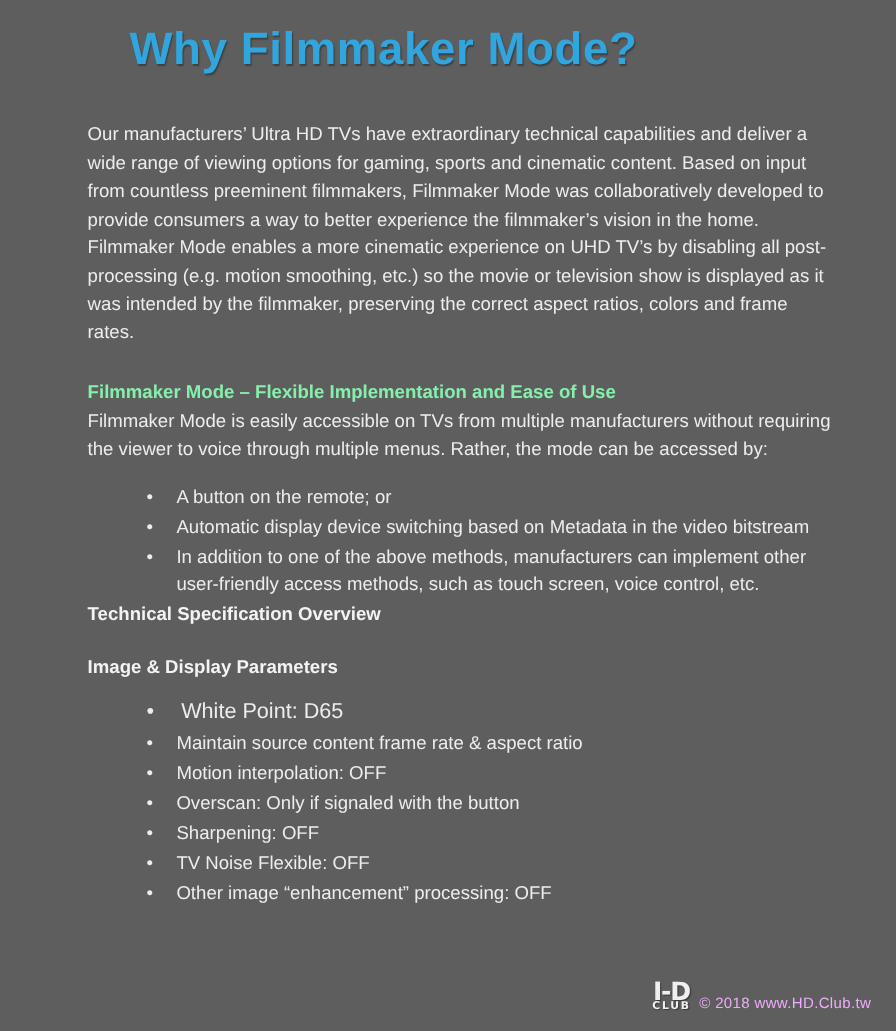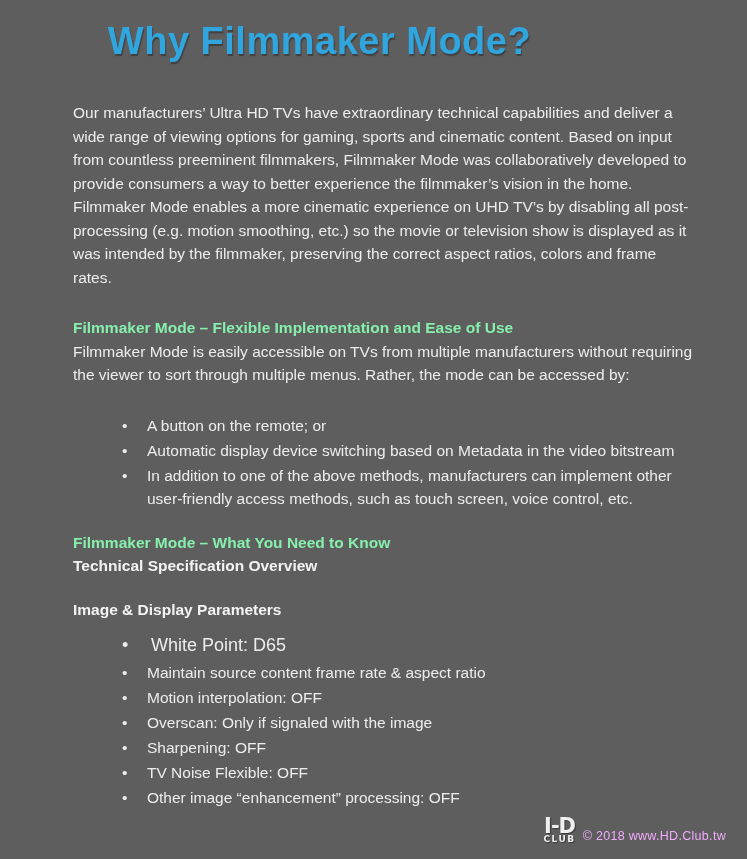--- a/index.html
+++ b/index.html
@@ -41,21 +41,21 @@
   .heading-bold {
     color: #F3F3F3;
     font-weight: 700;
     font-size: 15.5px;
     line-height: 23.5px;
   }
   .mt-sect  { margin-top: 27px; }
   .mt-block { margin-top: 20px; }
   ul.bullets {
     list-style: none;
-    margin-top: 27px;
+    margin-top: 16px;
   }
   ul.bullets li {
     position: relative;
     padding-left: 74px;
     margin-bottom: 1.5px;
   }
   ul.bullets li::before {
     content: "\2022";
     position: absolute;
     left: 49px;
@@ -117,40 +117,39 @@
     <div class="line">Filmmaker Mode enables a more cinematic experience on UHD TV’s by disabling all post-</div>
     <div class="line">processing (e.g. motion smoothing, etc.) so the movie or television show is displayed as it</div>
     <div class="line">was intended by the filmmaker, preserving the correct aspect ratios, colors and frame</div>
     <div class="line">rates.</div>
   </div>
 
   <div class="heading-blue mt-sect">Filmmaker Mode – Flexible Implementation and Ease of Use</div>
 
   <div class="paragraph">
     <div class="line">Filmmaker Mode is easily accessible on TVs from multiple manufacturers without requiring</div>
-    <div class="line">the viewer to sort through multiple menus. Rather, the mode can be accessed by:</div>
+    <div class="line">the viewer to voice through multiple menus. Rather, the mode can be accessed by:</div>
   </div>
 
   <ul class="bullets">
     <li><span>A button on the remote; or</span></li>
     <li><span>Automatic display device switching based on Metadata in the video bitstream</span></li>
     <li><span>In addition to one of the above methods, manufacturers can implement other user-friendly access methods, such as touch screen, voice control, etc.</span></li>
   </ul>
 
-  <div class="heading-blue mt-block">Filmmaker Mode – What You Need to Know</div>
   <div class="heading-bold">Technical Specification Overview</div>
 
 
   <div class="heading-bold mt-block">Image &amp; Display Parameters</div>
 
   <ul class="bullets params">
     <li class="large"><span>White Point: D65</span></li>
     <li><span>Maintain source content frame rate &amp; aspect ratio</span></li>
     <li><span>Motion interpolation: OFF</span></li>
-    <li><span>Overscan: Only if signaled with the image</span></li>
+    <li><span>Overscan: Only if signaled with the button</span></li>
     <li><span>Sharpening: OFF</span></li>
     <li><span>TV Noise Flexible: OFF</span></li>
     <li><span>Other image “enhancement” processing: OFF</span></li>
   </ul>
 
 </div>
 
 <div class="watermark">
   <div class="hd-logo">
     <span class="top">I-D</span>

